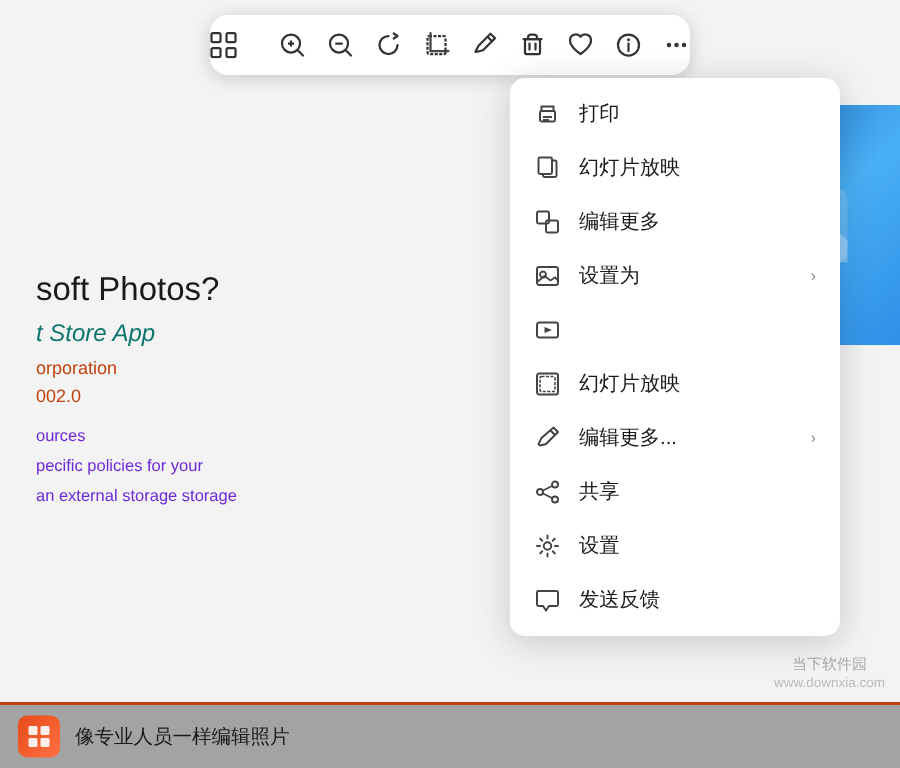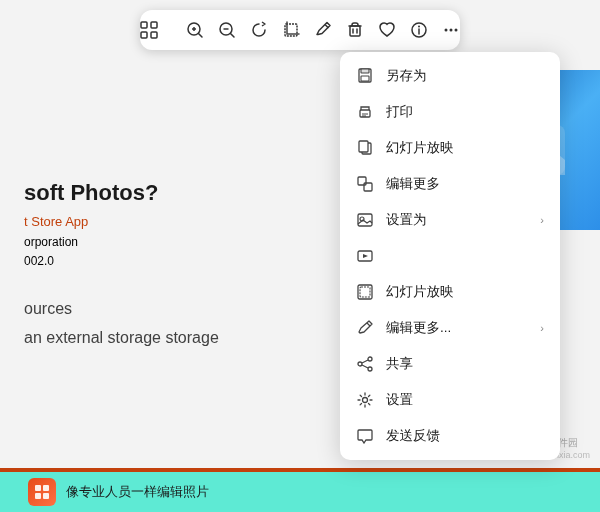--- a/index.html
+++ b/index.html
@@ -49,39 +49,40 @@
     
     .page-info {
       position: absolute;
       top: 160px;
       left: 0;
       width: 280px;
       padding: 20px 24px;
     }
     .page-title {
       font-size: 22px;
-      font-weight: 700;
+      font-weight: 400;
       color: #1a1a1a;
       margin-bottom: 8px;
     }
     .page-link {
-      color: #c2410c;
-      font-size: 13px;
+      color: #0f766e;
+      font-size: 16px;
       margin-bottom: 4px;
       cursor: pointer;
+      font-style: italic;
     }
     .page-sub {
-      color: #000000;
+      color: #c2410c;
       font-size: 12px;
       line-height: 1.6;
     }
     .page-resources {
-      margin-top: 24px;
-      font-size: 16px;
-      color: #404040;
+      margin-top: 8px;
+      font-size: 11px;
+      color: #6d28d9;
       line-height: 1.8;
     }
 
     
     .image-area {
       position: absolute;
       top: 70px;
       right: 0;
       width: 120px;
       height: 160px;
@@ -98,25 +99,25 @@
       color: rgba(255,255,255,0.7);
     }
 
     
     .promo-bar {
       position: absolute;
       bottom: 0;
       left: 0;
       right: 0;
       height: 44px;
-      background: #5eead4;
-      border-top: 4px solid #c2410c;
-      display: flex;
-      align-items: center;
-      padding: 0 28px;
+      background: #a3a3a3;
+      border-top: 2px solid #c2410c;
+      display: flex;
+      align-items: center;
+      padding: 0 12px;
       gap: 10px;
     }
     .promo-icon {
       width: 28px;
       height: 28px;
       background: linear-gradient(135deg, #e64a19, #ff7043);
       border-radius: 6px;
       display: flex;
       align-items: center;
       justify-content: center;
@@ -271,35 +272,26 @@
   </div>
 </div>
 
 <div class="page-info">
   <div class="page-title">soft Photos?</div>
   <div class="page-link">t Store App</div>
   <div class="page-sub">orporation</div>
   <div class="page-sub">002.0</div>
   <div class="page-resources">
     <div>ources</div>
+    <div>pecific policies for your</div>
     <div>an external storage storage</div>
   </div>
 </div>
 
 <div class="dropdown-menu" id="dropdown-menu">
-<div class="menu-item">
-      <div class="menu-item-icon">
-        <svg width="16" height="16" viewBox="0 0 16 16" fill="none">
-          <rect x="2" y="1" width="12" height="13" rx="1" stroke="#444" stroke-width="1.3" fill="none"></rect>
-          <rect x="4" y="1" width="8" height="4" rx="0.5" fill="#ddd" stroke="#444" stroke-width="1.1"></rect>
-          <rect x="4" y="8" width="8" height="5" rx="0.5" stroke="#444" stroke-width="1.1" fill="none"></rect>
-        </svg>
-      </div>
-      <div class="menu-item-label">另存为</div>
-    </div>
     <div class="menu-item">
       <div class="menu-item-icon">
         <svg width="16" height="16" viewBox="0 0 16 16" fill="none">
           <rect x="3" y="6" width="10" height="7" rx="1" stroke="#444" stroke-width="1.3" fill="none"></rect>
           <path d="M4 6V3h8v3" stroke="#444" stroke-width="1.3" fill="none"></path>
           <line x1="5" y1="10" x2="11" y2="10" stroke="#444" stroke-width="1.2"></line>
           <line x1="5" y1="12" x2="9" y2="12" stroke="#444" stroke-width="1.2"></line>
         </svg>
       </div>
       <div class="menu-item-label">打印</div>

